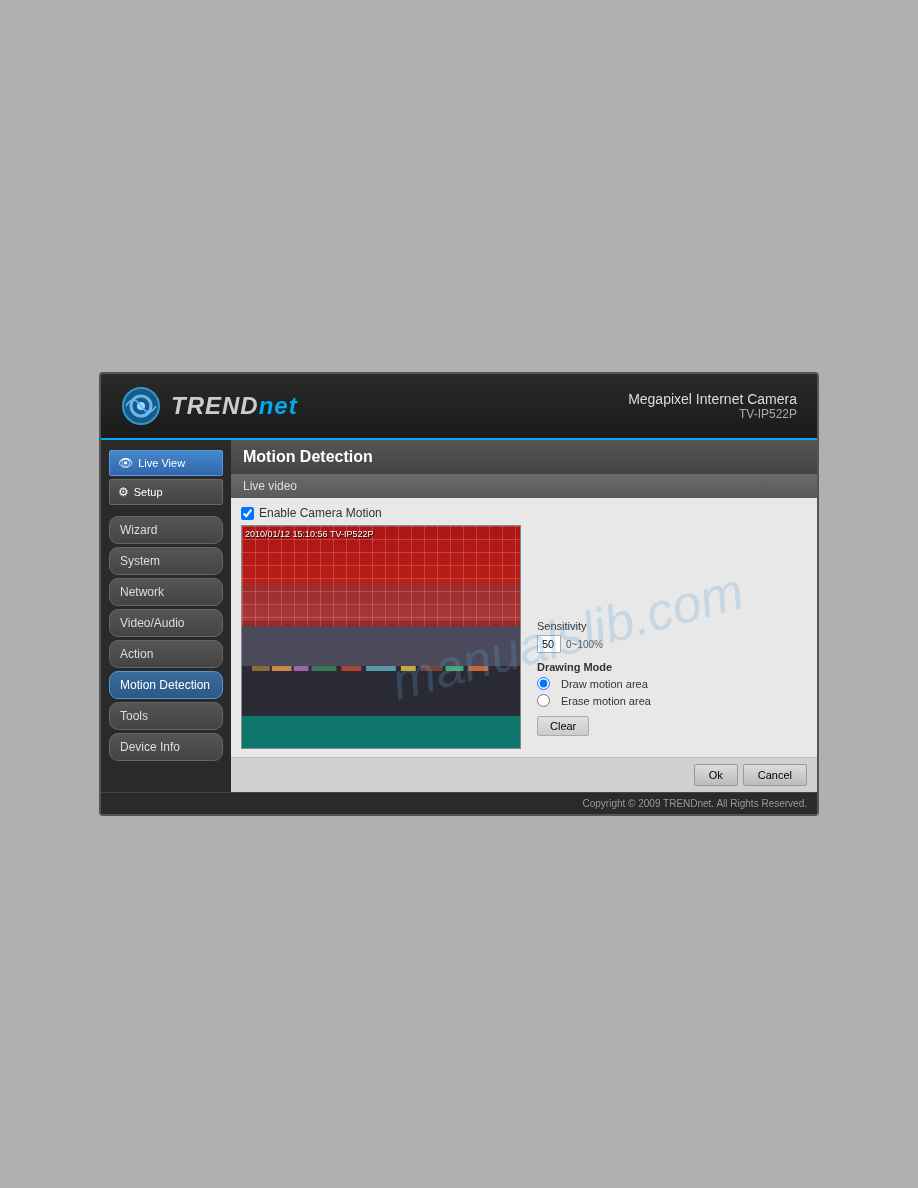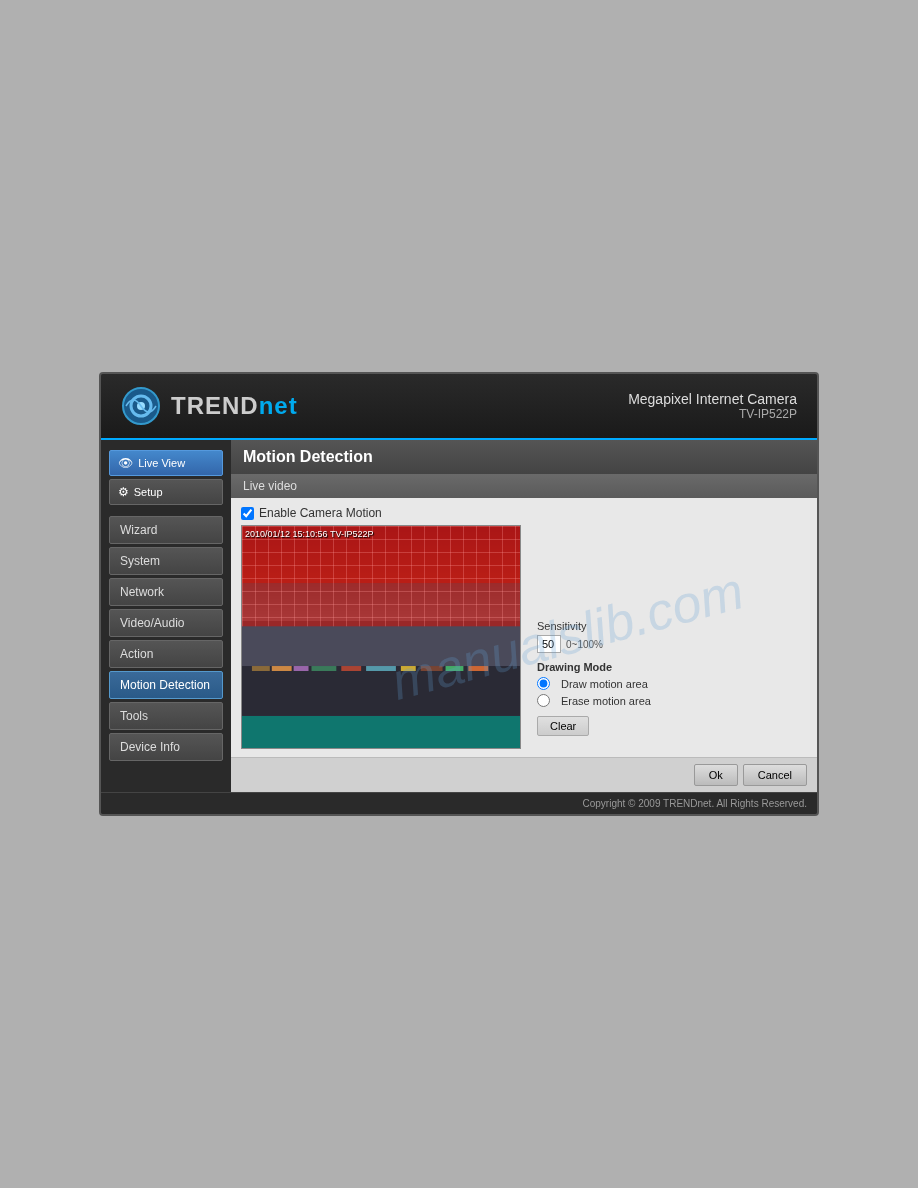--- a/index.html
+++ b/index.html
@@ -70,20 +70,21 @@
 
     .logo-text {
       color: white;
       font-size: 24px;
       font-weight: bold;
       letter-spacing: 1px;
     }
 
     .logo-text span {
       color: #00aaff;
+      font-style: italic;
     }
 
     .header-right {
       text-align: right;
       color: #ccc;
     }
 
     .header-right .product-name {
       font-size: 14px;
       color: #ddd;
@@ -135,21 +136,21 @@
       border-color: #5599dd;
     }
 
     .nav-item {
       background: linear-gradient(to bottom, #555, #444);
       border: 1px solid #666;
       color: #ddd;
       padding: 6px 10px;
       font-size: 12px;
       cursor: pointer;
-      border-radius: 2px;
+      border-radius: 9px;
       text-align: left;
     }
 
     .nav-item.active {
       background: linear-gradient(to bottom, #3a6a99, #2a5a88);
       border-color: #5599cc;
       color: white;
     }
 
     

